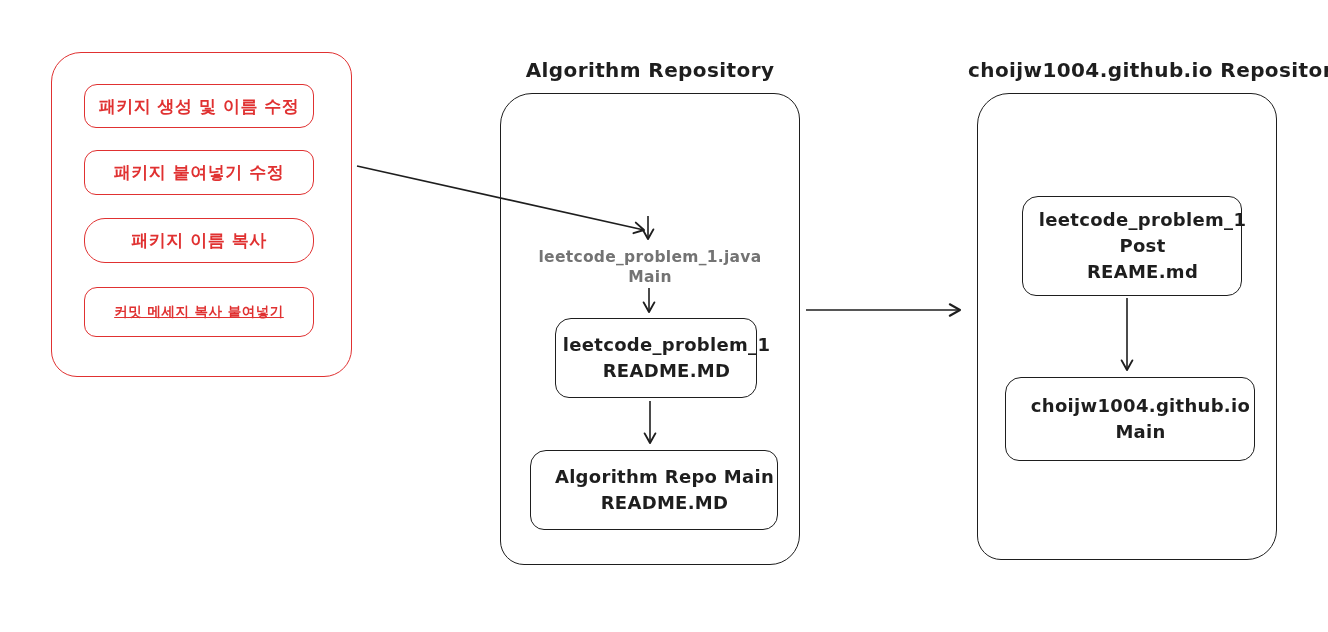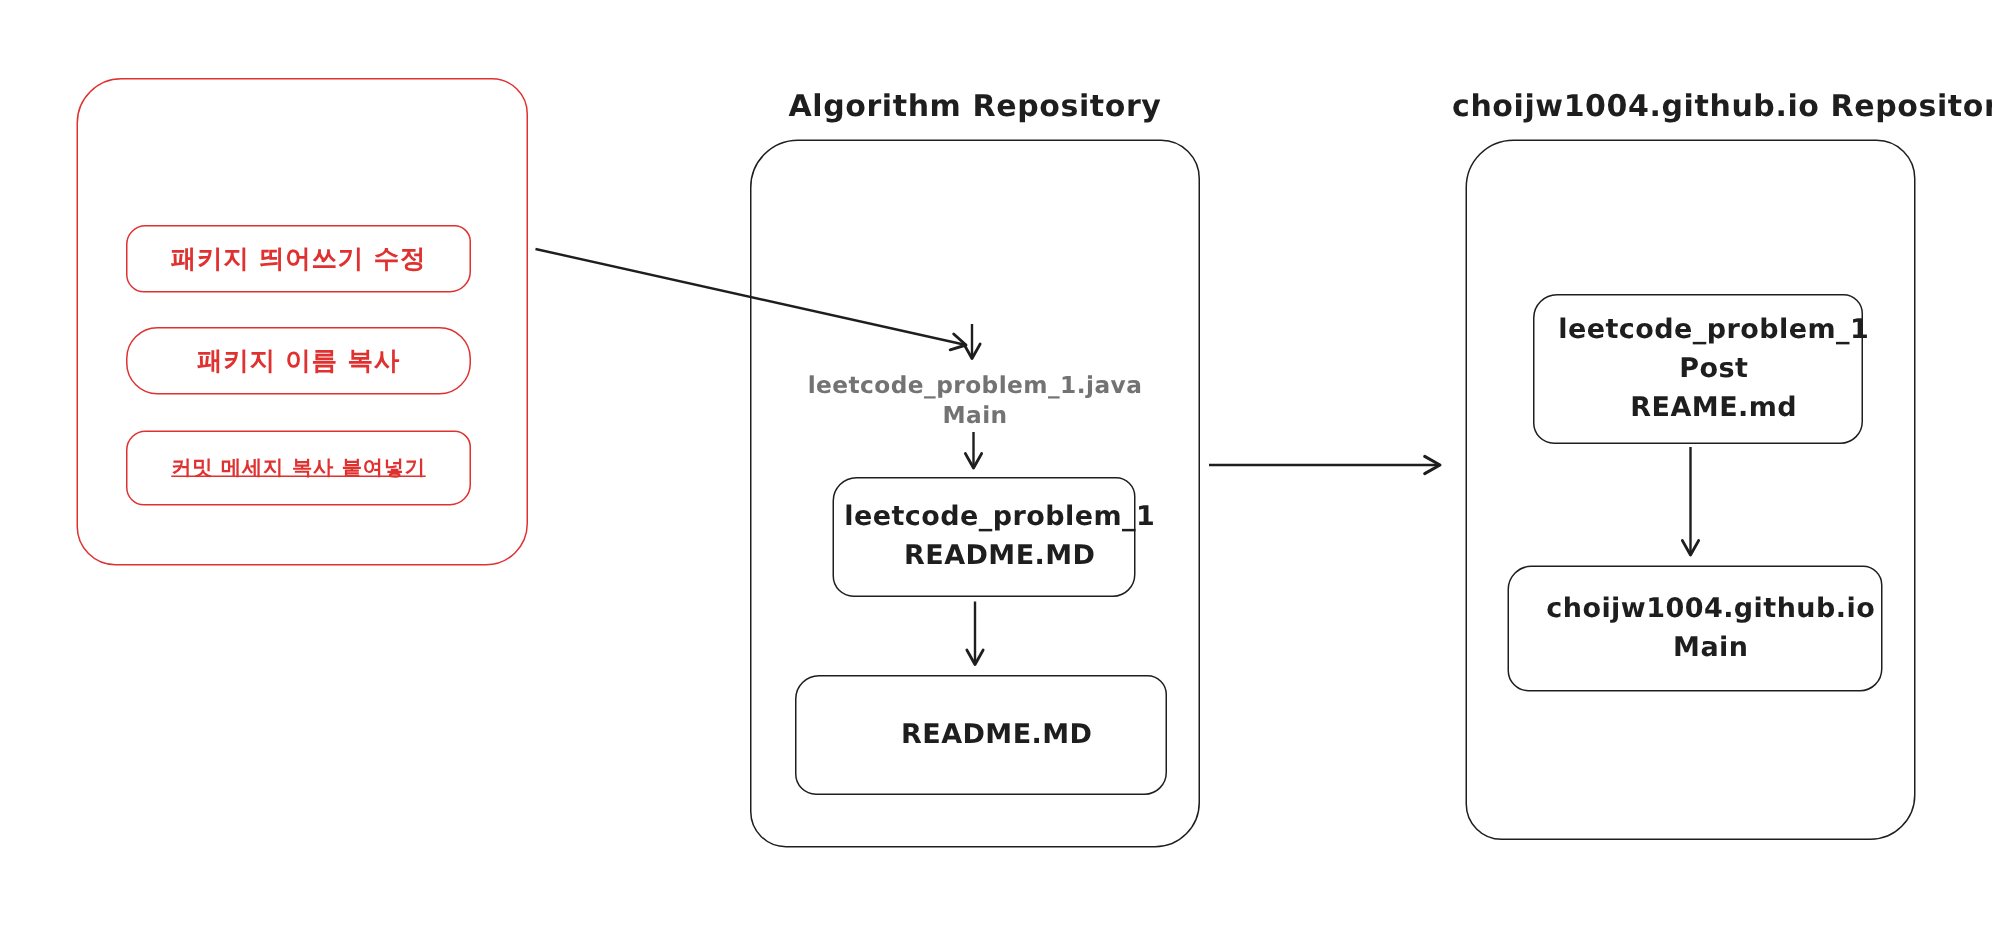--- a/index.html
+++ b/index.html
@@ -88,23 +88,26 @@
     pointer-events: none;
   }
 </style>
 </head>
 <body>
 
 <div class="canvas">
 
   <div class="abs red-frame" style="left:51px; top:52px; width:301px; height:325px;"></div>
 
+  <div class="abs red-node" style="left:84px; top:84px; width:230px; height:44px; font-size:17px;">
+    <span>패키지 생성 및 이름 수정</span>
+  </div>
 
   <div class="abs red-node" style="left:84px; top:150px; width:230px; height:45px; font-size:17px;">
-    <span>패키지 띄어쓰기 수정</span>
+    <span>패키지 붙여넣기 수정</span>
   </div>
 
   <div class="abs red-node" style="left:84px; top:218px; width:230px; height:45px; font-size:17px;border-radius:21px;">
     <span>패키지 이름 복사</span>
   </div>
 
   <div class="abs red-node" style="left:84px; top:287px; width:230px; height:50px; font-size:13.5px;text-decoration:underline;">
     <span>커밋 메세지 복사 붙여넣기</span>
   </div>
 
@@ -117,20 +120,21 @@
     <div>leetcode_problem_1.java</div>
     <div>Main</div>
   </div>
 
   <div class="abs node" style="left:555px; top:318px; width:202px; height:80px;">
     <div>leetcode_problem_1</div>
     <div>README.MD</div>
   </div>
 
   <div class="abs node" style="left:530px; top:450px; width:248px; height:80px;">
+    <div>Algorithm Repo Main</div>
     <div>README.MD</div>
   </div>
 
   <div class="abs repo-title" style="left:968px; top:58px; width:320px;">choijw1004.github.io Repository</div>
 
   <div class="abs frame" style="left:977px; top:93px; width:300px; height:467px;"></div>
 
   <div class="abs node" style="left:1022px; top:196px; width:220px; height:100px;">
     <div>leetcode_problem_1</div>
     <div>Post</div>

